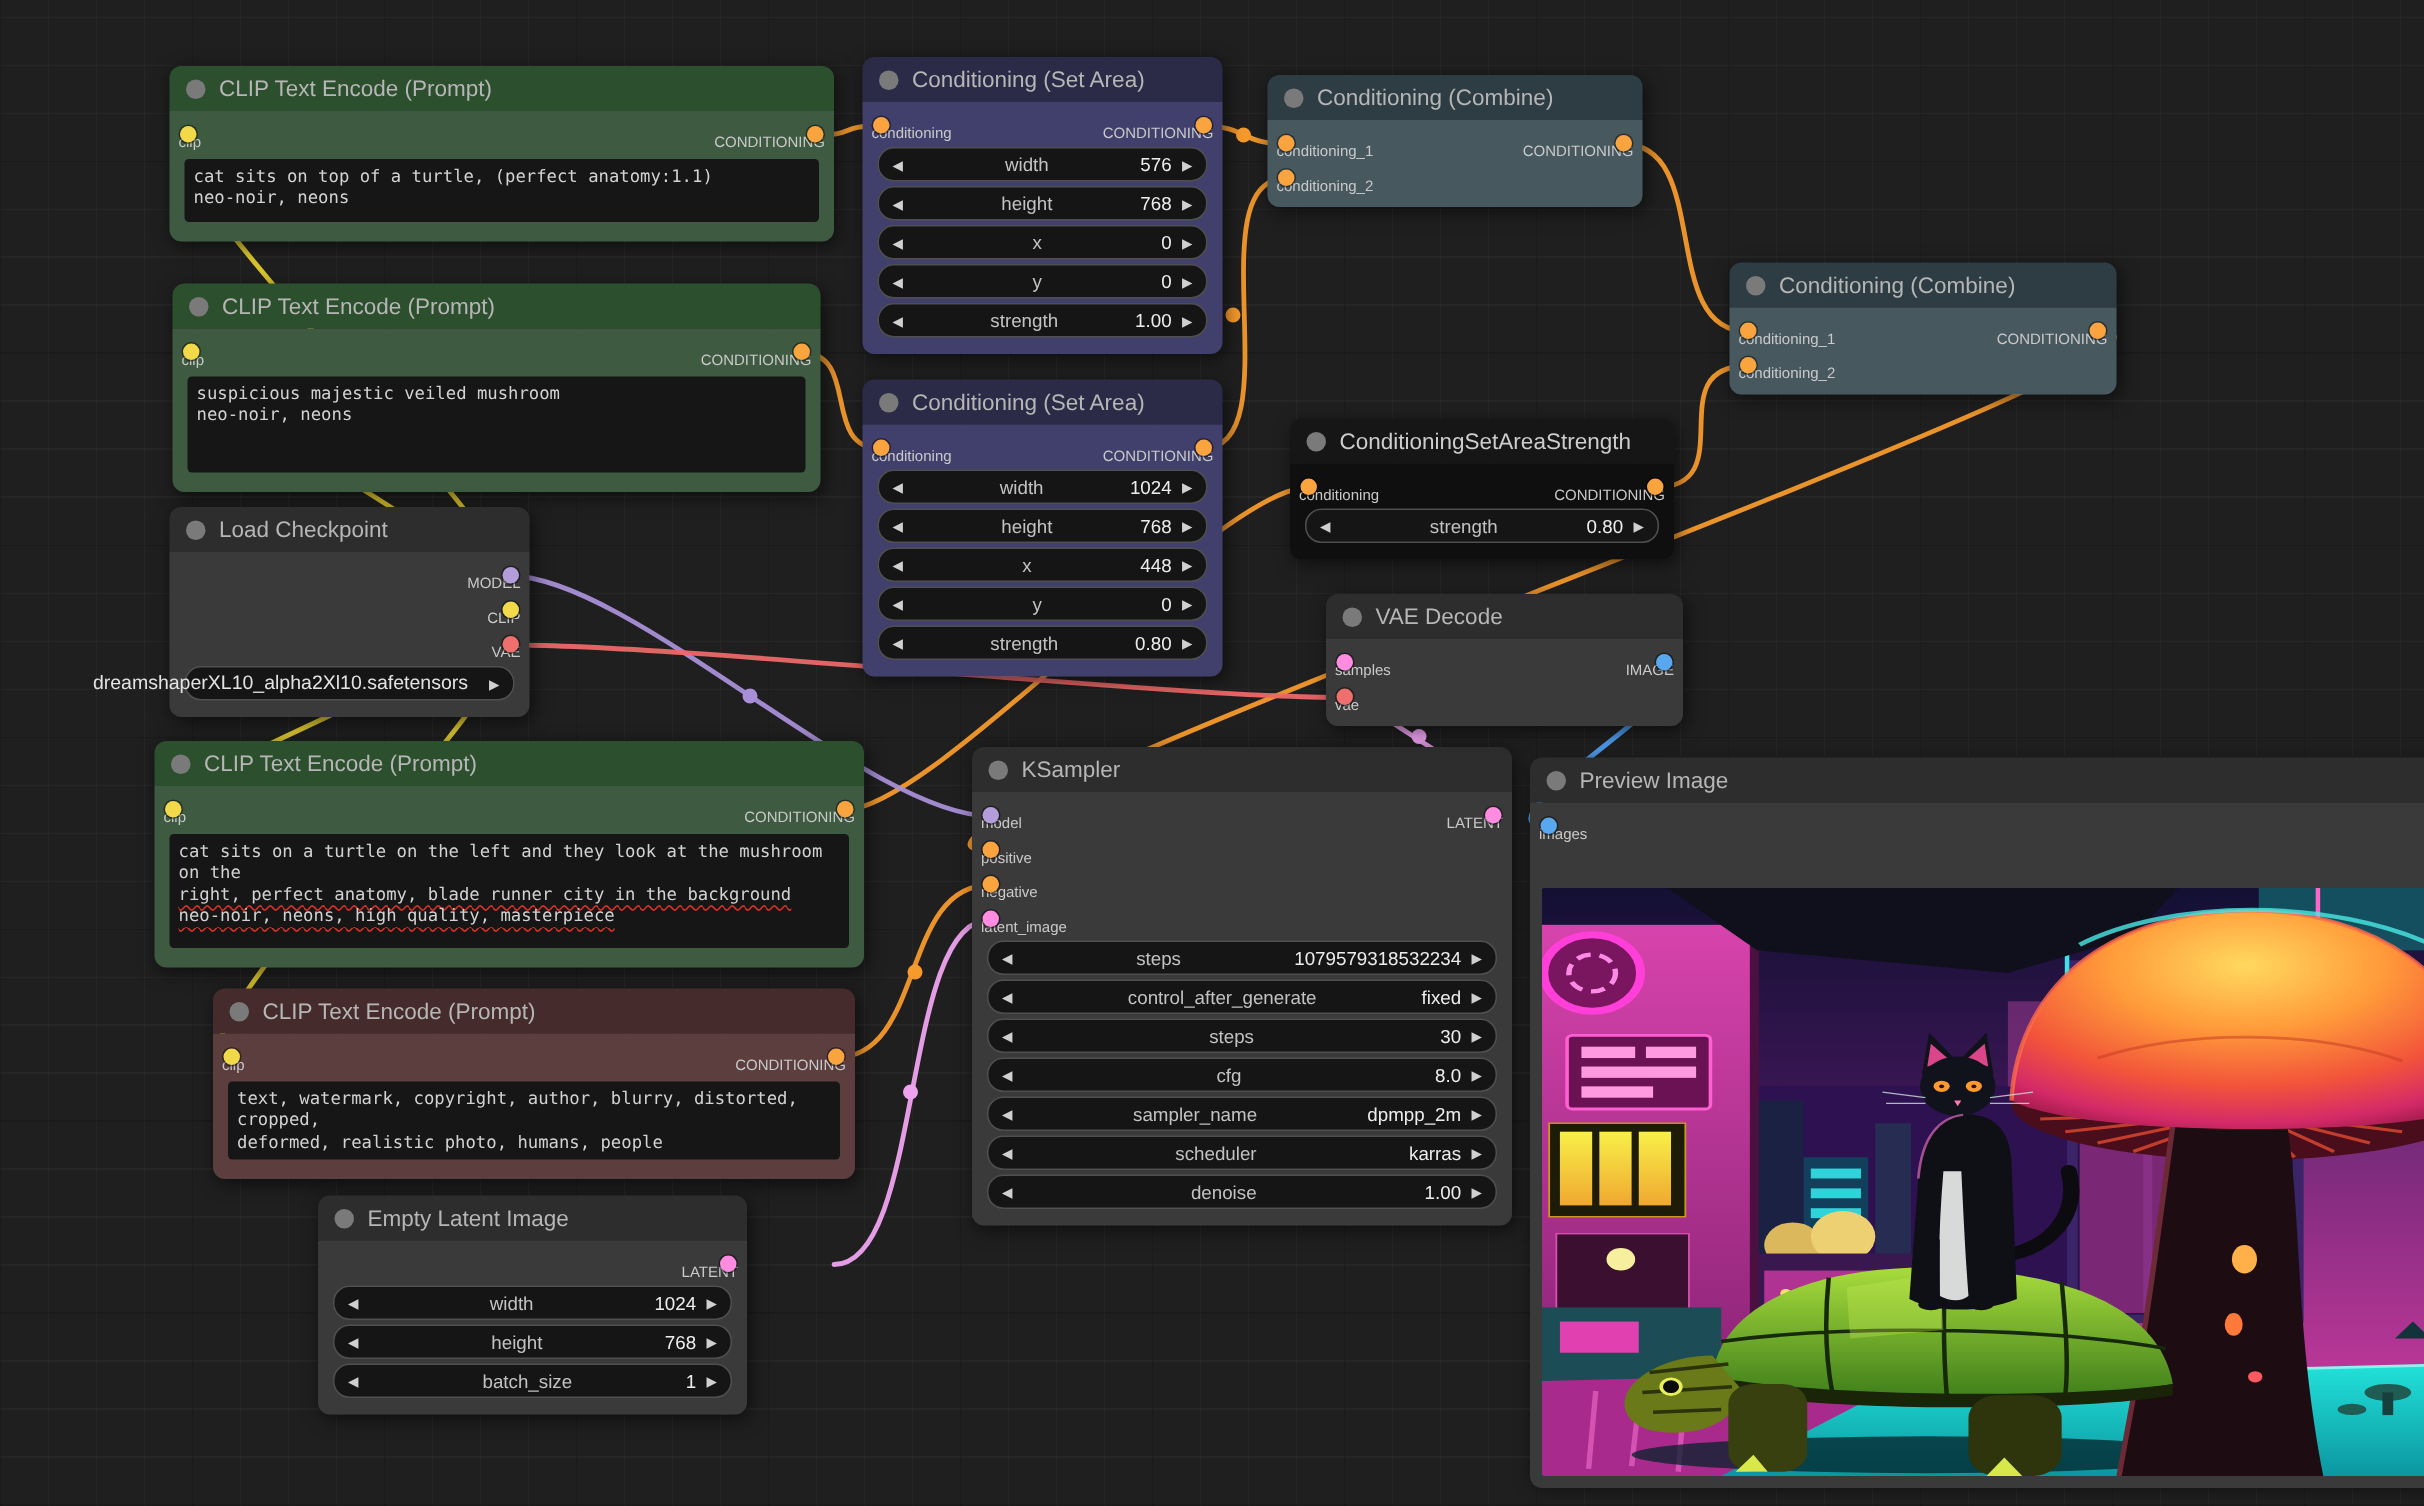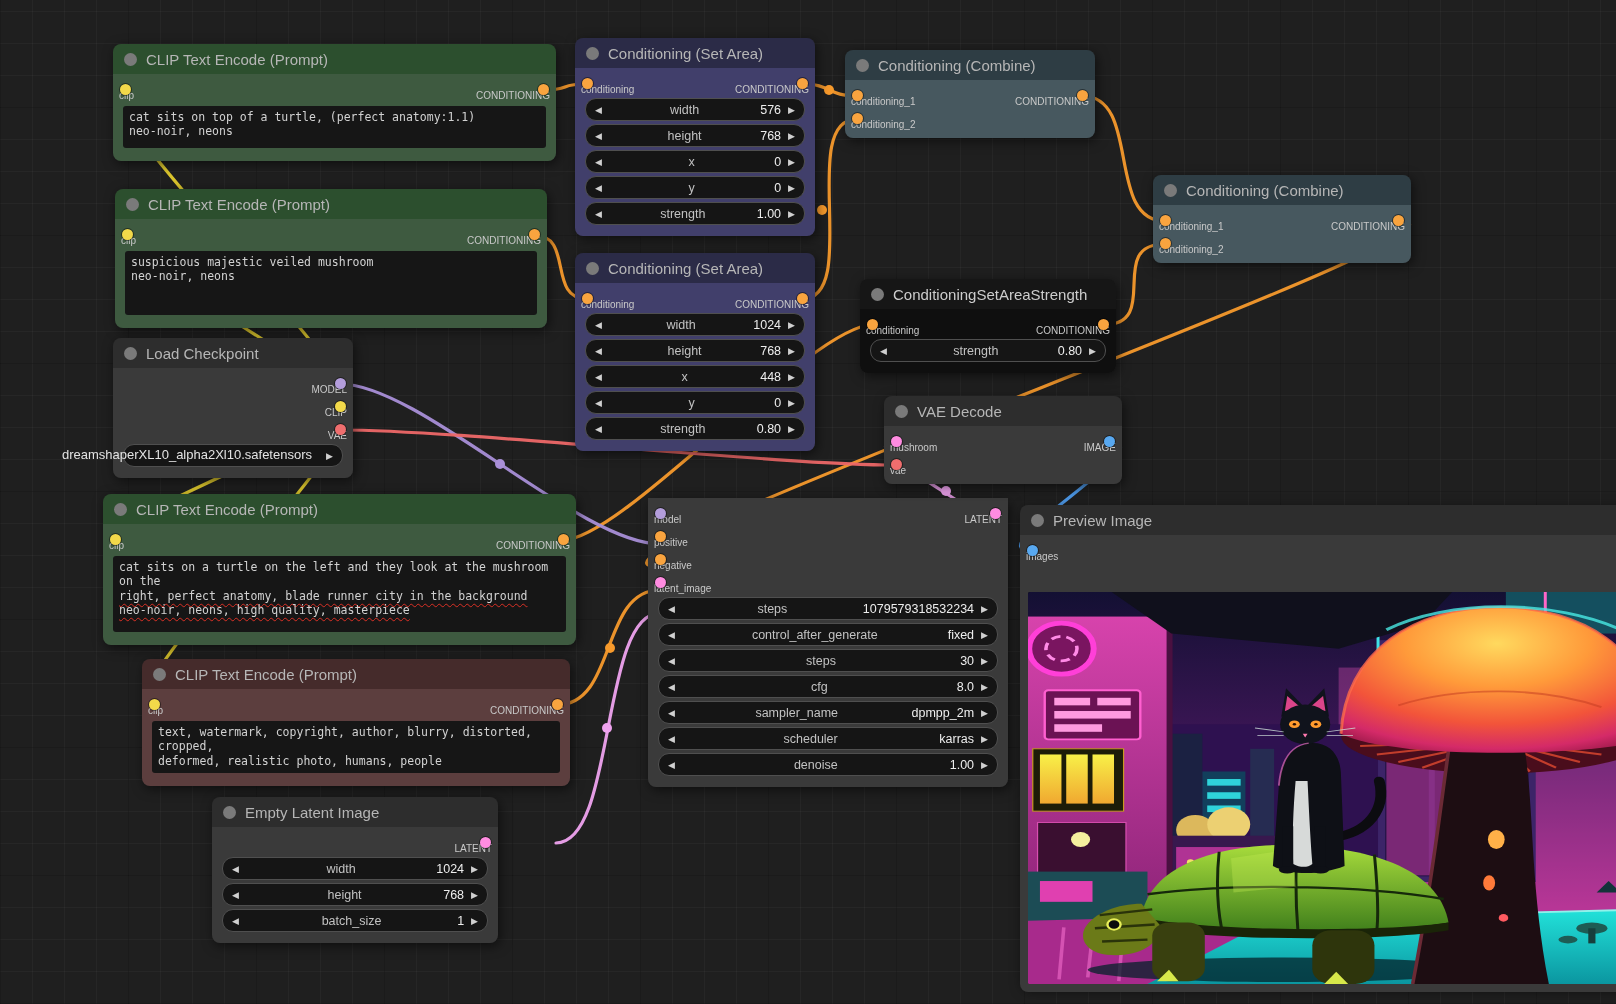--- a/index.html
+++ b/index.html
@@ -325,20 +325,24 @@
       <div class="widget">
           <span class="arr">◀</span>
           <span class="wlabel">batch_size</span>
           <span class="wval">1</span>
           <span class="arr">▶</span>
         </div>
     </div>
   </div>
 
   <div class="node gray" style="left:648px;top:498px;width:360px;">
+    <div class="nt">
+        <span class="tdot"></span>
+        <span>KSampler</span>
+      </div>
     <div class="nb">
       <div class="row">
           <span>model</span>
           <span>LATENT</span>
         <span class="dot din" style="background: rgb(179, 157, 219);"></span>
         <span class="dot dout" style="background: rgb(255, 140, 225);"></span>
         </div>
       <div class="row">
           <span>positive</span>
         <span class="dot din" style="background: rgb(249, 164, 63);"></span>
@@ -396,21 +400,21 @@
     </div>
   </div>
 
   <div class="node gray" style="left:884px;top:396px;width:238px;">
     <div class="nt">
         <span class="tdot"></span>
         <span>VAE Decode</span>
       </div>
     <div class="nb">
       <div class="row">
-          <span>mushroom</span>
+          <span>samples</span>
           <span>IMAGE</span>
         <span class="dot din" style="background: rgb(255, 140, 225);"></span>
         <span class="dot dout" style="background: rgb(88, 168, 240);"></span>
         </div>
       <div class="row">
           <span>vae</span>
         <span class="dot din" style="background: rgb(239, 110, 110);"></span>
         </div>
     </div>
   </div>

